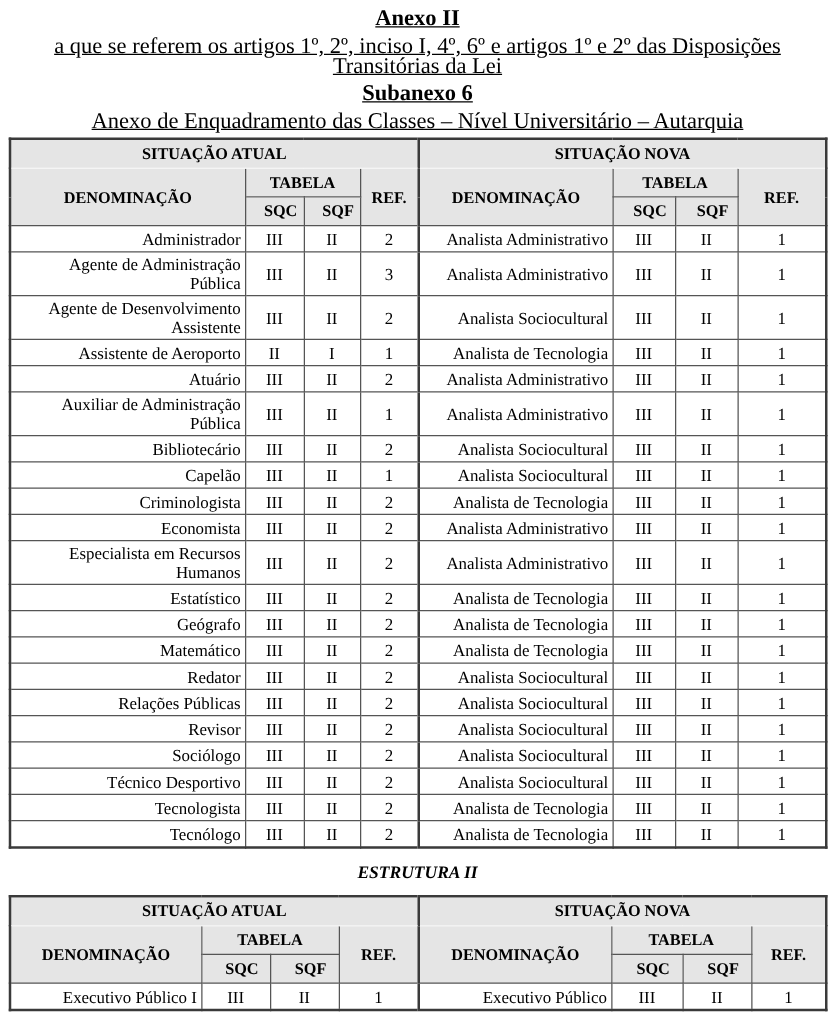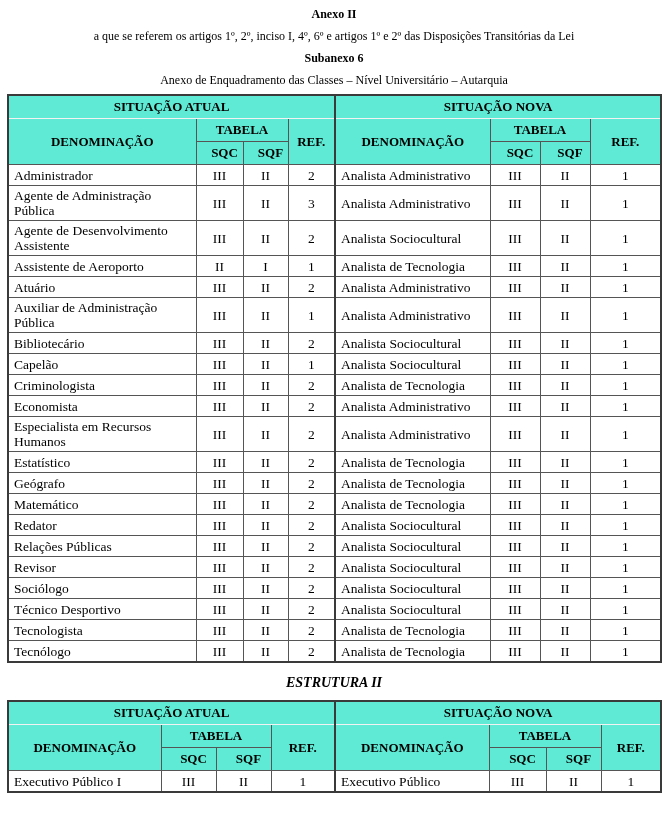--- a/index.html
+++ b/index.html
@@ -7,21 +7,21 @@
     width: 668px;
     height: 821px;
     background: #ffffff;
     color: #000000;
     font-family: "Liberation Serif", "DejaVu Serif", serif;
     overflow: hidden;
   }
   .doc { padding: 6px 7px 0 7px; }
 
   .center { text-align: center; }
-  .t-line { font-size: 12px; line-height: 16px; margin: 0 0 6px 0; }
+  .t-line { font-size: 18px; line-height: 16px; margin: 0 0 6px 0; text-decoration: underline; }
   .bold { font-weight: 700; }
   .section-title {
     font-size: 14px;
     font-weight: 700;
     text-align: center;
     margin: 14px 0 10px 0;
   }
   .section-title.second { margin-top: 12px; margin-bottom: 9px; font-style: italic; }
 
   table.enq {
@@ -29,21 +29,21 @@
     table-layout: fixed;
     width: 653px;
     border: 2px solid #3a3a3a;
   }
   table.enq th, table.enq td {
     border: 1px solid #555555;
     overflow: hidden;
   }
   
   table.enq thead th {
-    background: #5eead4;
+    background: #e5e5e5;
     font-weight: 700;
     font-size: 13px;
     padding: 3px 2px;
     text-align: center;
     vertical-align: middle;
   }
   tr.hr1 th { font-size: 13.5px; height: 16px; border-bottom-color: #f2f2f2; }
   tr.hr2 th, tr.hr3 th { padding: 5px 2px; height: 16px; }
   th.th-tabela { border-top-color: #f2f2f2; border-bottom-color: #f2f2f2; }
   th.span2 {
@@ -57,21 +57,21 @@
   
   table.enq tbody td {
     font-size: 13.5px;
     line-height: 15px;
     padding: 2px 4px;
     text-align: center;
     vertical-align: middle;
     height: 16px;
   }
   table.enq tbody td.denom {
-    text-align: left;
+    text-align: right;
     padding-left: 5px;
     padding-right: 3px;
   }
 </style>
 </head>
 <body>
 
 <div class="doc">
 
   <p class="t-line center bold">Anexo II</p>

